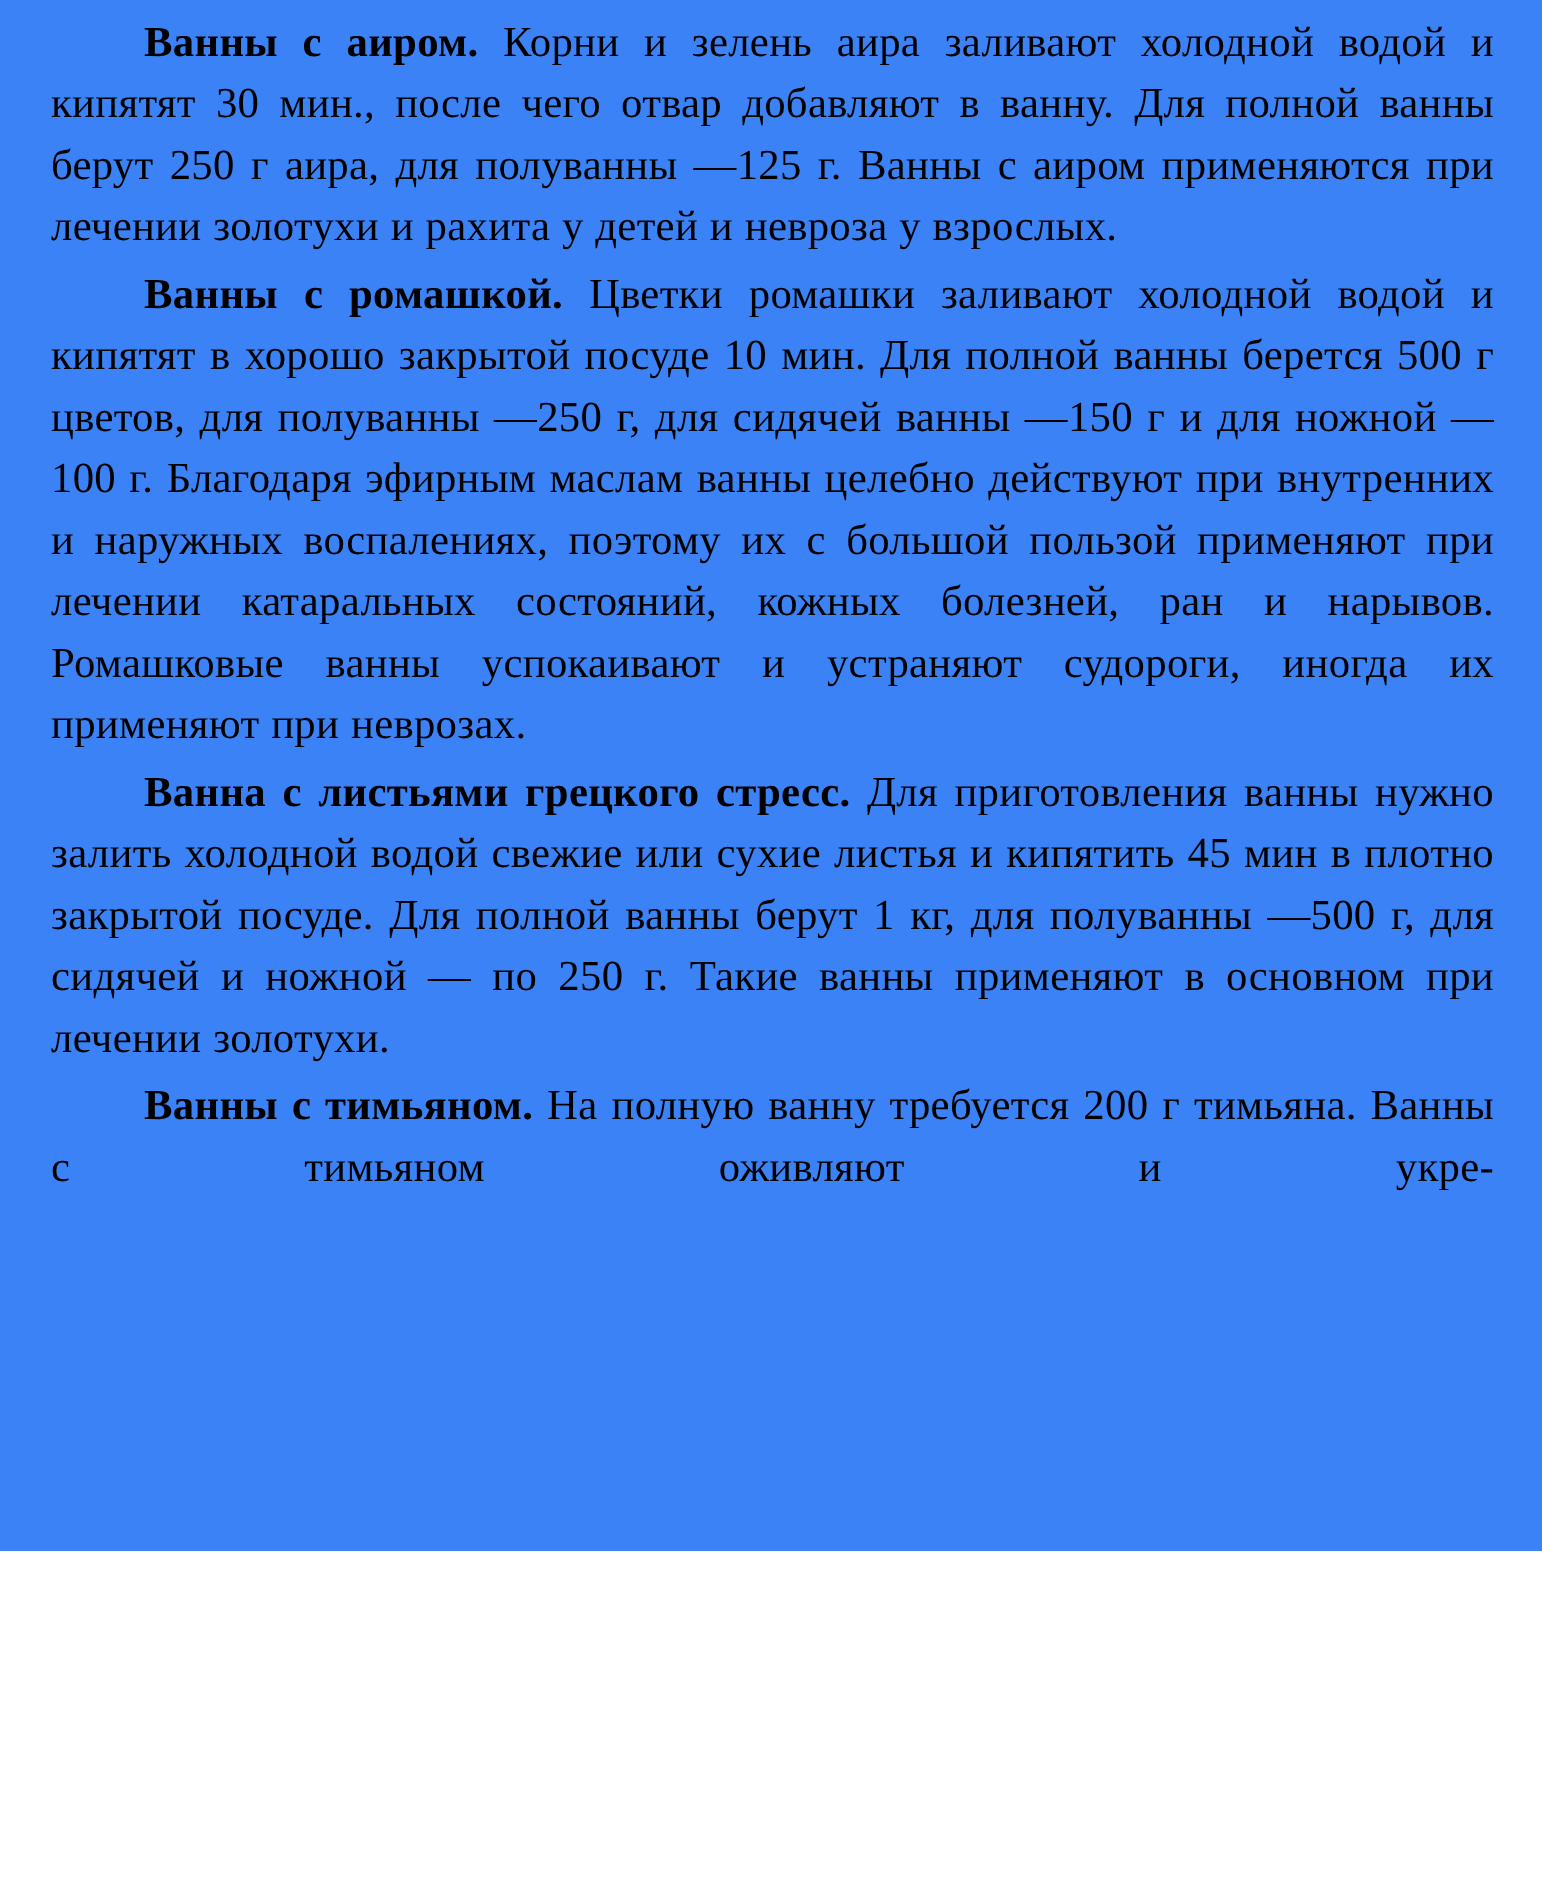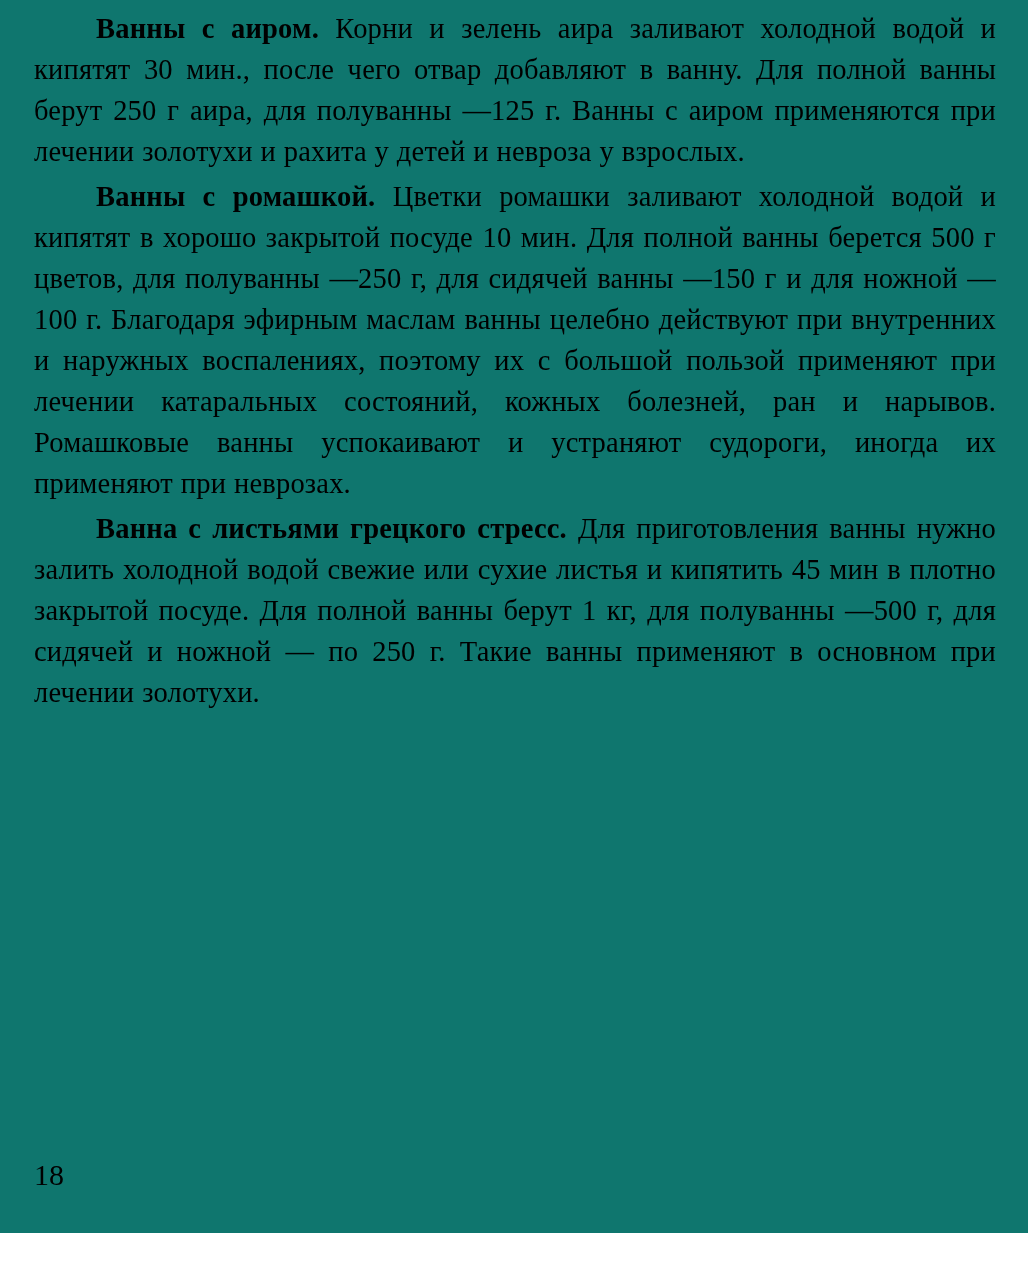--- a/index.html
+++ b/index.html
@@ -3,22 +3,22 @@
 <meta charset="utf-8">
 <style>
   html, body {
     margin: 0;
     padding: 0;
     background: #ffffff;
   }
   .page {
     position: relative;
     width: 1028px;
-    height: 1233px;
-    background: #0f766e;
+    height: 1034px;
+    background: #3b82f6;
     overflow: hidden;
     font-family: "Liberation Serif", "DejaVu Serif", serif;
     color: #000000;
   }
   .text-column {
     position: absolute;
     left: 34px;
     top: 8px;
     width: 962px;
   }
@@ -72,20 +72,23 @@
 
 
     <p class="para">
       <b>Ванны с ромашкой.</b><span> Цветки ромашки заливают холодной водой и кипятят в хорошо закрытой посуде 10 мин. Для полной ванны берется 500 г цветов, для полуванны —250 г, для сидячей ванны —150 г и для ножной —100 г. Благодаря эфирным маслам ванны целебно действуют при внутренних и наружных воспалениях, поэтому их с большой пользой применяют при лечении катаральных состояний, кожных болезней, ран и нарывов. Ромашковые ванны успокаивают и устраняют судороги, иногда их применяют при неврозах.</span>
     </p>
 
     <p class="para">
       <b>Ванна с листьями грецкого стресс.</b><span> Для приготовления ванны нужно залить холодной водой свежие или сухие листья и кипятить 45 мин в плотно закрытой посуде. Для полной ванны берут 1 кг, для полуванны —500 г, для сидячей и ножной — по 250 г. Такие ванны применяют в основном при лечении золотухи.</span>
     </p>
 
+    <p class="para stretch">
+      <b>Ванны с тимьяном.</b><span> На полную ванну требуется 200 г тимьяна. Ванны с тимьяном оживляют и укре-</span>
+    </p>
 
   </div>
 
   <div class="page-number">18</div>
 
   <div class="footer-mark">′</div>
 
 </div>
 
 </body></html>

